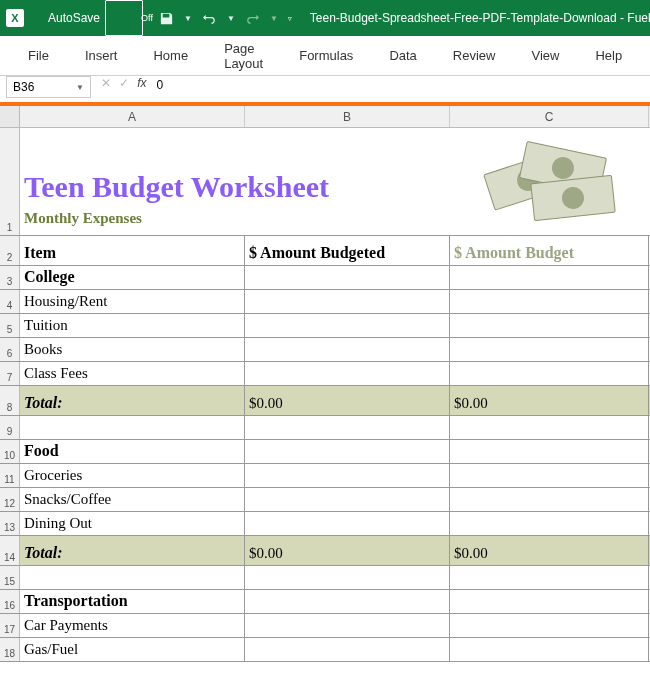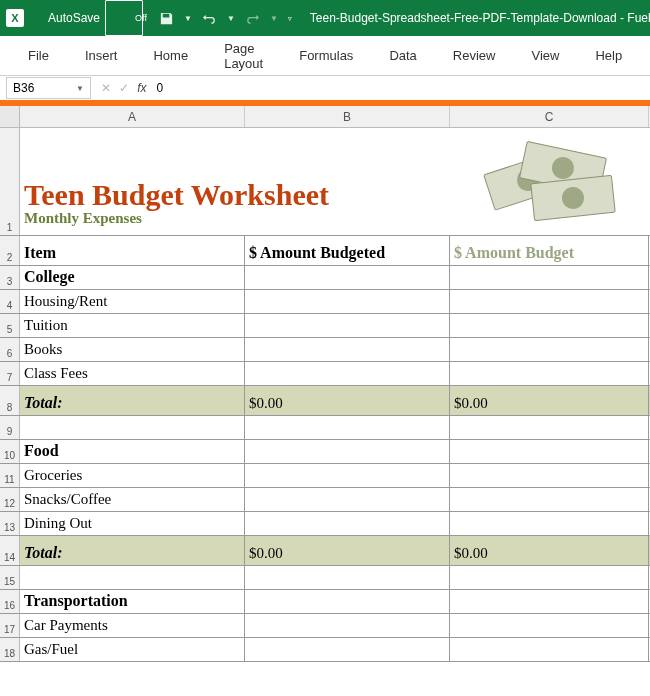--- a/index.html
+++ b/index.html
@@ -1,47 +1,47 @@
 <!DOCTYPE html>
 <html><head>
 <meta charset="utf-8">
 <style>
 *{margin:0;padding:0;box-sizing:border-box;font-family:"Segoe UI",Arial,sans-serif}
 body{width:650px;height:696px;overflow:hidden;background:#fff;font-size:13px}
 .title-bar{background:#0f7b3e;height:36px;display:flex;align-items:center;padding:0 6px;color:#fff}
 .title-left{display:flex;align-items:center;gap:6px}
 .excel-icon{width:18px;height:18px;background:#fff;border-radius:2px;display:flex;align-items:center;justify-content:center;color:#0f7b3e;font-size:11px;font-weight:bold}
 .autosave{display:flex;align-items:center;gap:5px;font-size:12px;margin-left:18px}
-.toggle{width:38px;height:18px;border:1px solid #fff;border-radius:1px;display:flex;align-items:center;padding:17px;font-size:9px;justify-content:flex-start;gap:12px}
+.toggle{width:38px;height:18px;border:1px solid #fff;border-radius:1px;display:flex;align-items:center;padding:17px;font-size:9px;justify-content:flex-start;gap:18px}
 .toggle-handle{width:14px;height:14px;background:#fff;border-radius:50%}
 .qat{display:flex;align-items:center;gap:10px;margin-left:10px}
 .qat-icon{opacity:.9;display:flex;align-items:center}
 .title-text{margin-left:18px;font-size:12px;white-space:nowrap}
 .ribbon-tabs{background:#fff;height:40px;display:flex;align-items:center;padding:0 14px;gap:8px;border-bottom:1px solid #d0d0d0}
 .tab{padding:10px 14px;font-size:13px;color:#333;cursor:pointer}
-.namebox-bar{height:30px;display:flex;align-items:center;border-bottom:6px solid #f97316;background:#fff}
+.namebox-bar{height:30px;display:flex;align-items:flex-start;border-bottom:4px solid #f97316;background:#fff}
 .namebox{width:85px;height:22px;border:1px solid #ccc;margin-left:6px;padding:2px 6px;font-size:12px;display:flex;align-items:center;justify-content:space-between;background:#fff}
 .namebox-dd{font-size:8px;color:#666}
 .fx-icons{display:flex;align-items:center;gap:8px;margin-left:10px;color:#888;font-size:12px}
 .fx-icons span{opacity:.6}
 .formula-in{flex:1;margin-left:8px;font-size:12px;padding:2px}
 .col-headers{display:flex;height:22px;background:#f0f0f0;border-bottom:1px solid #bbb}
 .row-head-corner{width:20px;border-right:1px solid #bbb;background:#e8e8e8}
 .col-h{text-align:center;font-size:12px;color:#555;border-right:1px solid #ccc;line-height:22px}
 .col-a{width:225px}
 .col-b{width:205px}
 .col-c{width:199px}
 .grid{display:flex;flex-direction:column}
 .row{display:flex;border-bottom:1px solid #999}
 .row-h{width:20px;background:#f0f0f0;border-right:1px solid #bbb;font-size:10px;color:#555;display:flex;align-items:flex-end;justify-content:center;padding-bottom:2px}
 .cell{border-right:1px solid #999;padding:3px 4px;font-size:14px;display:flex;align-items:flex-end}
 .title-row{height:108px}
 .title-row .cell{border-right:none}
-.wsheet-title{font-family:"Times New Roman",serif;font-size:30px;font-weight:bold;color:#c2410c;line-height:1}
-.wsheet-sub{font-family:"Times New Roman",serif;font-size:15px;font-weight:bold;color:#6b7f3a;}
+.wsheet-title{font-family:"Times New Roman",serif;font-size:30px;font-weight:bold;color:#8b5cf6;line-height:1}
+.wsheet-sub{font-family:"Times New Roman",serif;font-size:15px;font-weight:bold;color:#6b7f3a;margin-top:8px}
 .money-img{width:155px;height:85px;position:relative;overflow:hidden}
 .money-img .bill{position:absolute;width:82px;height:38px;background:#d8dcc8;border:1px solid #8a9470;border-radius:2px}
 .money-img .b1{top:22px;left:15px;transform:rotate(-18deg)}
 .money-img .b2{top:10px;left:50px;transform:rotate(12deg)}
 .money-img .b3{top:40px;left:60px;transform:rotate(-6deg)}
 .money-img .bill::after{content:"";position:absolute;width:22px;height:22px;border-radius:50%;background:#9fa885;left:29px;top:7px}
 .hdr-row .cell{font-family:"Times New Roman",serif;font-weight:bold;font-size:16px}
 .hdr-row .col-c{color:#9aa582}
 .cat{font-family:"Times New Roman",serif;font-weight:bold;font-size:16px}
 .item{font-family:"Times New Roman",serif;font-size:15px}

